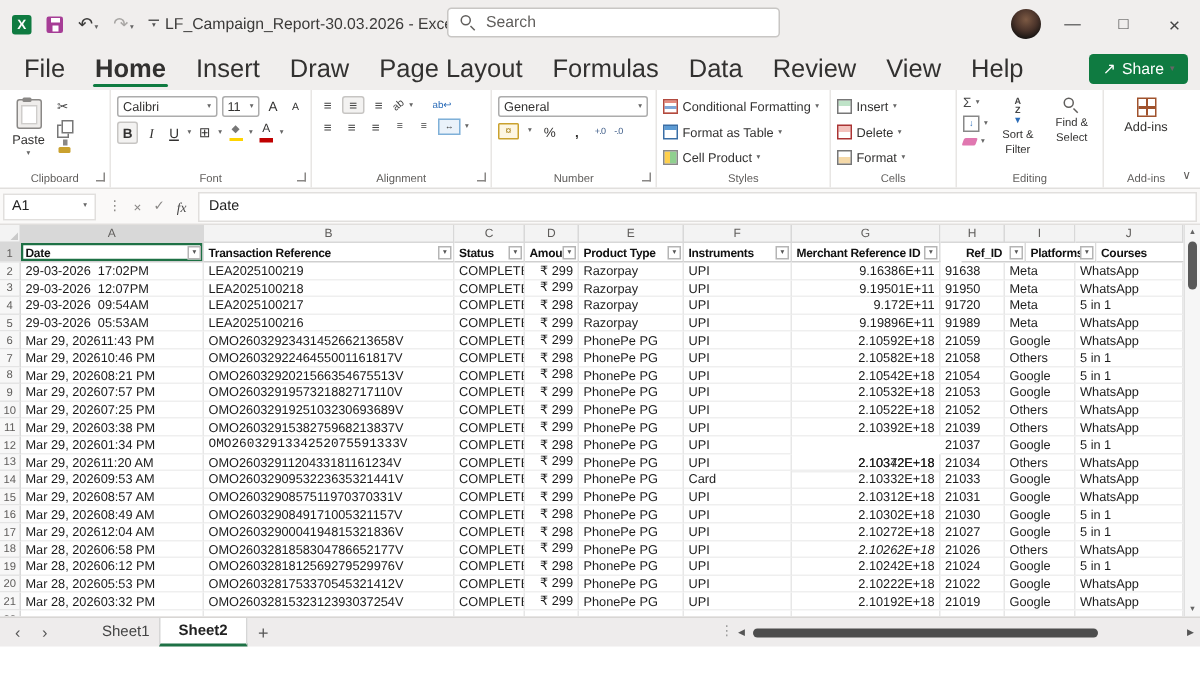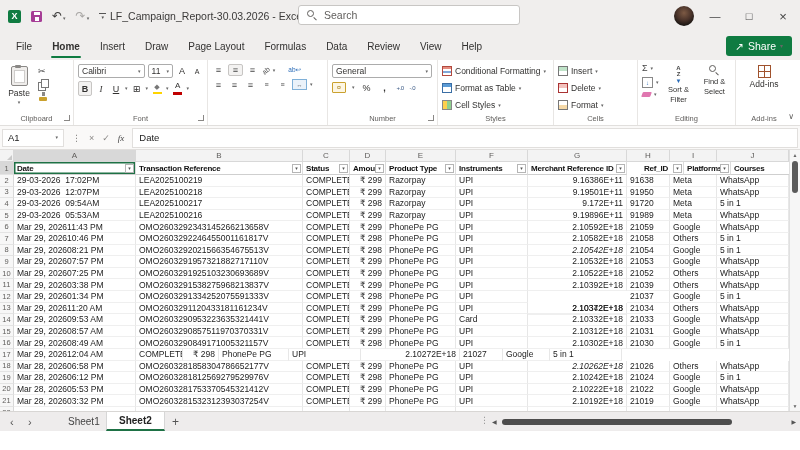--- a/index.html
+++ b/index.html
@@ -21,21 +21,21 @@
   .doc-title{position:absolute;left:110px;top:0;height:32px;display:flex;align-items:center;font-size:10.5px;color:#3b3a39;}
   .searchbox{position:absolute;left:298px;top:5px;width:222px;height:20px;background:#fff;border:1px solid #c8c6c4;border-radius:3px;display:flex;align-items:center;gap:7px;padding:0 8px;box-sizing:border-box;color:#605e5c;font-size:10.5px;}
   .lens{position:relative;width:10px;height:10px;flex:0 0 auto;}
   .lens::before{content:"";position:absolute;left:0;top:0;width:5px;height:5px;border:1.2px solid #605e5c;border-radius:50%;}
   .lens::after{content:"";position:absolute;left:6.5px;top:6.5px;width:4px;height:1.3px;background:#605e5c;transform:rotate(45deg);transform-origin:0 0;}
   .avatar{position:absolute;right:106px;top:6px;width:20px;height:20px;border-radius:50%;background:radial-gradient(circle at 50% 35%,#7d5a44 0%,#4a332a 45%,#171412 78%);}
   .wbtn{position:absolute;top:0;width:34px;height:32px;display:flex;align-items:center;justify-content:center;font-size:11px;color:#444;}
 
   
   .tabrow{position:absolute;left:0;top:32px;width:800px;height:28px;background:#f0eeed;display:flex;align-items:center;padding-left:6px;box-sizing:border-box;}
-  .rtab{padding:0 10px;font-size:10px;color:#323130;height:28px;display:flex;align-items:center;position:relative;text-align:right;}
+  .rtab{padding:0 10px;font-size:17px;color:#323130;height:28px;display:flex;align-items:center;position:relative;text-align:right;}
   .rtab.active{font-weight:bold;}
   .rtab.active::after{content:"";position:absolute;left:9px;right:9px;bottom:2px;height:2.5px;background:#0f7b41;border-radius:2px;}
   .sharebtn{position:absolute;right:8px;top:4px;height:20px;background:#0f7b41;border-radius:3px;color:#fff;font-size:10.5px;display:flex;align-items:center;gap:4px;padding:0 9px;}
   .sharebtn .mini{font-size:6px;}
 
   
   .ribbon{position:absolute;left:0;top:60px;width:800px;height:66px;background:#fff;border-bottom:1px solid #e1dfdd;display:flex;box-sizing:border-box;}
   .rgroup{position:relative;border-right:1px solid #e8e6e4;box-sizing:border-box;display:flex;flex-direction:column;flex:0 0 auto;}
   .rg-body{flex:1;display:flex;padding:4px 4px 0 4px;gap:4px;}
   .rg-label{height:14px;display:flex;align-items:center;justify-content:center;font-size:7.5px;color:#605e5c;position:relative;}
@@ -262,20 +262,24 @@
             <span class="alico">≡</span>
             <span class="alico">≡</span>
             <span class="alico">≡</span>
             <span class="alico" style="font-size:7px;">≡</span>
             <span class="alico" style="font-size:7px;">≡</span>
             <span class="mergeico">↔</span>
             <span class="mini">▾</span>
           </div>
         </div>
       </div>
+      <div class="rg-label">
+          <span>Alignment</span>
+          <span class="launch"></span>
+        </div>
     </div>
 
     <div class="rgroup" style="width:110px;">
       <div class="rg-body">
         <div class="col" style="width:100%;">
           <span class="combo" style="width:100px;">
               <span>General</span>
               <span class="mini">▾</span>
             </span>
           <div class="row" style="gap:6px;">
@@ -302,21 +306,21 @@
               <span class="txt">Conditional Formatting</span>
               <span class="mini">▾</span>
             </span>
           <span class="stkrow">
               <span class="sq fatsq"></span>
               <span class="txt">Format as Table</span>
               <span class="mini">▾</span>
             </span>
           <span class="stkrow">
               <span class="sq cssq"></span>
-              <span class="txt">Cell Styles</span>
+              <span class="txt">Cell Product</span>
               <span class="mini">▾</span>
             </span>
         </div>
       </div>
       <div class="rg-label">
           <span>Styles</span>
         </div>
     </div>
 
     <div class="rgroup" style="width:84px;">
@@ -518,21 +522,21 @@
           <div class="dcell" style="width: 72px;">5 in 1</div>
         </div>
         <div class="drow">
           <div class="rnum" style="width: 14px;">8</div>
           <div class="dcell" style="width: 122px;">Mar 29, 202608:21 PM</div>
           <div class="dcell" style="width: 167px;">OMO2603292021566354675513V</div>
           <div class="dcell" style="width: 47px;">COMPLETED</div>
           <div class="dcell r" style="width: 36px;">₹ 298</div>
           <div class="dcell" style="width: 70px;">PhonePe PG</div>
           <div class="dcell" style="width: 72px;">UPI</div>
-          <div class="dcell r" style="width: 99px; font-style: italic;">2.10542E+18</div>
+          <div class="dcell r" style="width: 99px;">2.10542E+18</div>
           <div class="dcell" style="width: 43px;">21054</div>
           <div class="dcell" style="width: 47px;">Google</div>
           <div class="dcell" style="width: 72px;">5 in 1</div>
         </div>
         <div class="drow">
           <div class="rnum" style="width: 14px;">9</div>
           <div class="dcell" style="width: 122px; text-align: right;">Mar 29, 202607:57 PM</div>
           <div class="dcell" style="width: 167px;">OMO2603291957321882717110V</div>
           <div class="dcell" style="width: 47px;">COMPLETED</div>
           <div class="dcell r" style="width: 36px;">₹ 299</div>
@@ -565,21 +569,21 @@
           <div class="dcell" style="width: 70px;">PhonePe PG</div>
           <div class="dcell" style="width: 72px;">UPI</div>
           <div class="dcell r" style="width: 99px;">2.10392E+18</div>
           <div class="dcell" style="width: 43px;">21039</div>
           <div class="dcell" style="width: 47px;">Others</div>
           <div class="dcell" style="width: 72px;">WhatsApp</div>
         </div>
         <div class="drow">
           <div class="rnum" style="width: 14px;">12</div>
           <div class="dcell" style="width: 122px;">Mar 29, 202601:34 PM</div>
-          <div class="dcell" style="width: 167px;">OMO2603291334252075591333V</div>
+          <div class="dcell" style="width: 167px; font-family: Liberation Mono, monospace;">OMO2603291334252075591333V</div>
           <div class="dcell" style="width: 47px;">COMPLETED</div>
           <div class="dcell r" style="width: 36px;">₹ 298</div>
           <div class="dcell" style="width: 70px;">PhonePe PG</div>
           <div class="dcell" style="width: 72px;">UPI</div>
           <div class="dcell r" style="width: 99px; margin-top: 12px;">2.10372E+18</div>
           <div class="dcell" style="width: 43px;">21037</div>
           <div class="dcell" style="width: 47px;">Google</div>
           <div class="dcell" style="width: 72px;">5 in 1</div>
         </div>
         <div class="drow">
@@ -630,20 +634,21 @@
           <div class="dcell" style="width: 70px;">PhonePe PG</div>
           <div class="dcell" style="width: 72px;">UPI</div>
           <div class="dcell r" style="width: 99px;">2.10302E+18</div>
           <div class="dcell" style="width: 43px;">21030</div>
           <div class="dcell" style="width: 47px;">Google</div>
           <div class="dcell" style="width: 72px;">5 in 1</div>
         </div>
         <div class="drow">
           <div class="rnum" style="width: 14px;">17</div>
           <div class="dcell" style="width: 122px;">Mar 29, 202612:04 AM</div>
+          <div class="dcell" style="width: 167px;">OMO2603290004194815321836V</div>
           <div class="dcell" style="width: 47px;">COMPLETED</div>
           <div class="dcell r" style="width: 36px;">₹ 298</div>
           <div class="dcell" style="width: 70px;">PhonePe PG</div>
           <div class="dcell" style="width: 72px;">UPI</div>
           <div class="dcell r" style="width: 99px;">2.10272E+18</div>
           <div class="dcell" style="width: 43px;">21027</div>
           <div class="dcell" style="width: 47px;">Google</div>
           <div class="dcell" style="width: 72px;">5 in 1</div>
         </div>
         <div class="drow">

